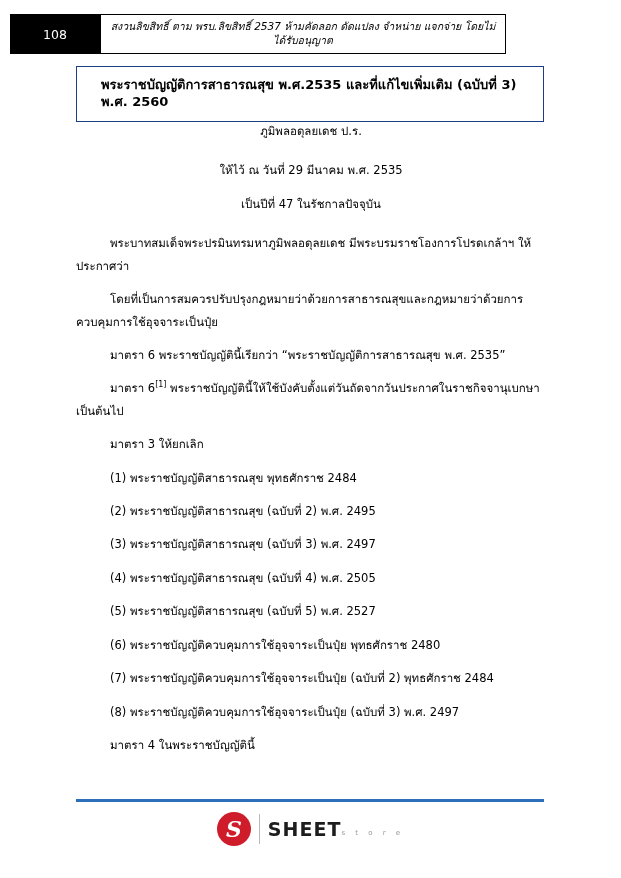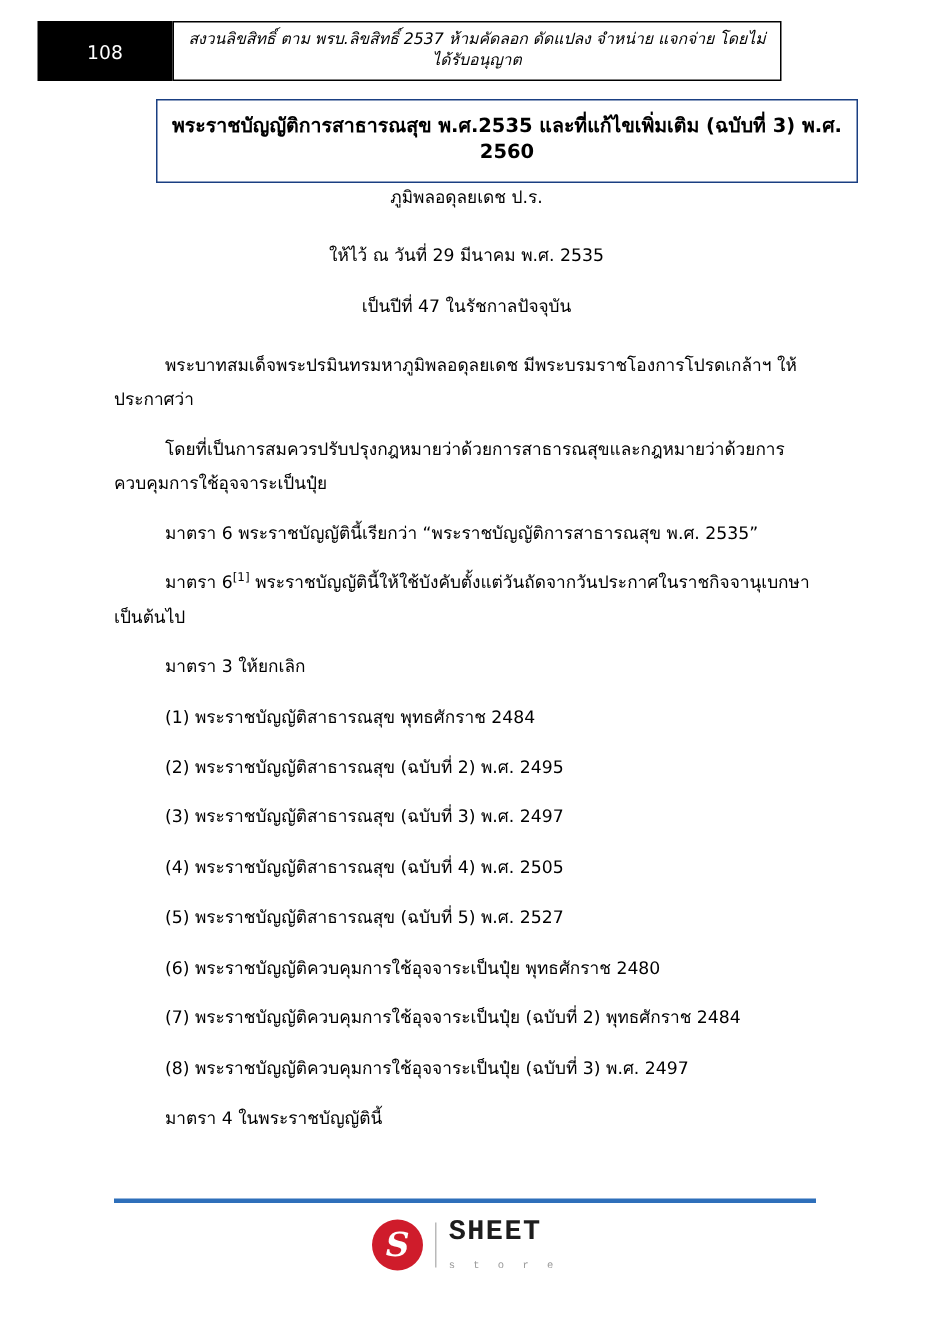--- a/index.html
+++ b/index.html
@@ -16,21 +16,21 @@
     width: 621px;
     height: 878px;
     background: #ffffff;
     overflow: hidden;
   }
 
   
   .header {
     position: absolute;
     top: 14px;
-    left: 15px;
+    left: 0;
     width: 556px;
     height: 40px;
   }
   .page-number-block {
     position: absolute;
     top: 0;
     left: 10px;
     width: 90px;
     height: 40px;
     background: #000000;
@@ -59,27 +59,26 @@
   }
 
   
   .title-box {
     position: absolute;
     top: 66px;
     left: 76px;
     width: 468px;
     box-sizing: border-box;
     border: 1px solid #1a3f82;
-    padding: 10px 8px;
-    text-align: center;
+    padding: 10px 24px;
+    text-align: left;
     font-size: 13px;
     font-weight: bold;
     color: #000000;
     line-height: 1.3;
-    margin-left: 28px;
   }
 
   
   .body {
     position: absolute;
     top: 120px;
     left: 76px;
     width: 470px;
     font-size: 11.5px;
     line-height: 1.95;
@@ -142,23 +141,22 @@
     font-style: italic;
     font-weight: bold;
   }
   .logo-divider {
     width: 1px;
     height: 30px;
     background: #b9b9b9;
   }
   .logo-text {
     display: flex;
-    flex-direction: column;
+    flex-direction: row;
     line-height: 1;
-    font-family: Liberation Mono, monospace;
   }
   .logo-name {
     font-size: 19px;
     font-weight: bold;
     letter-spacing: 1px;
     color: #1d1d1d;
   }
   .logo-sub {
     font-size: 7px;
     letter-spacing: 4px;

